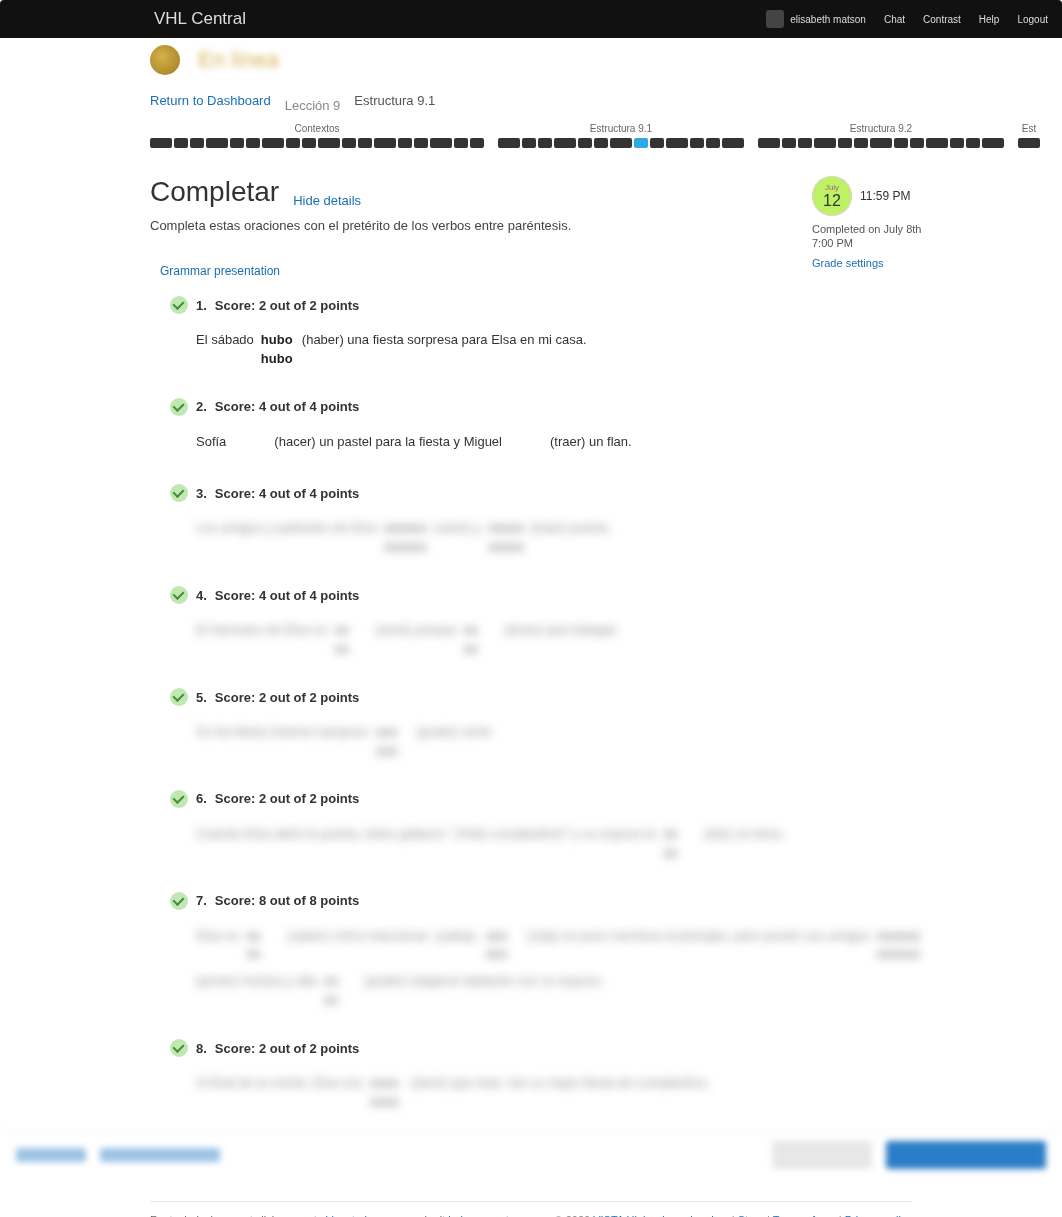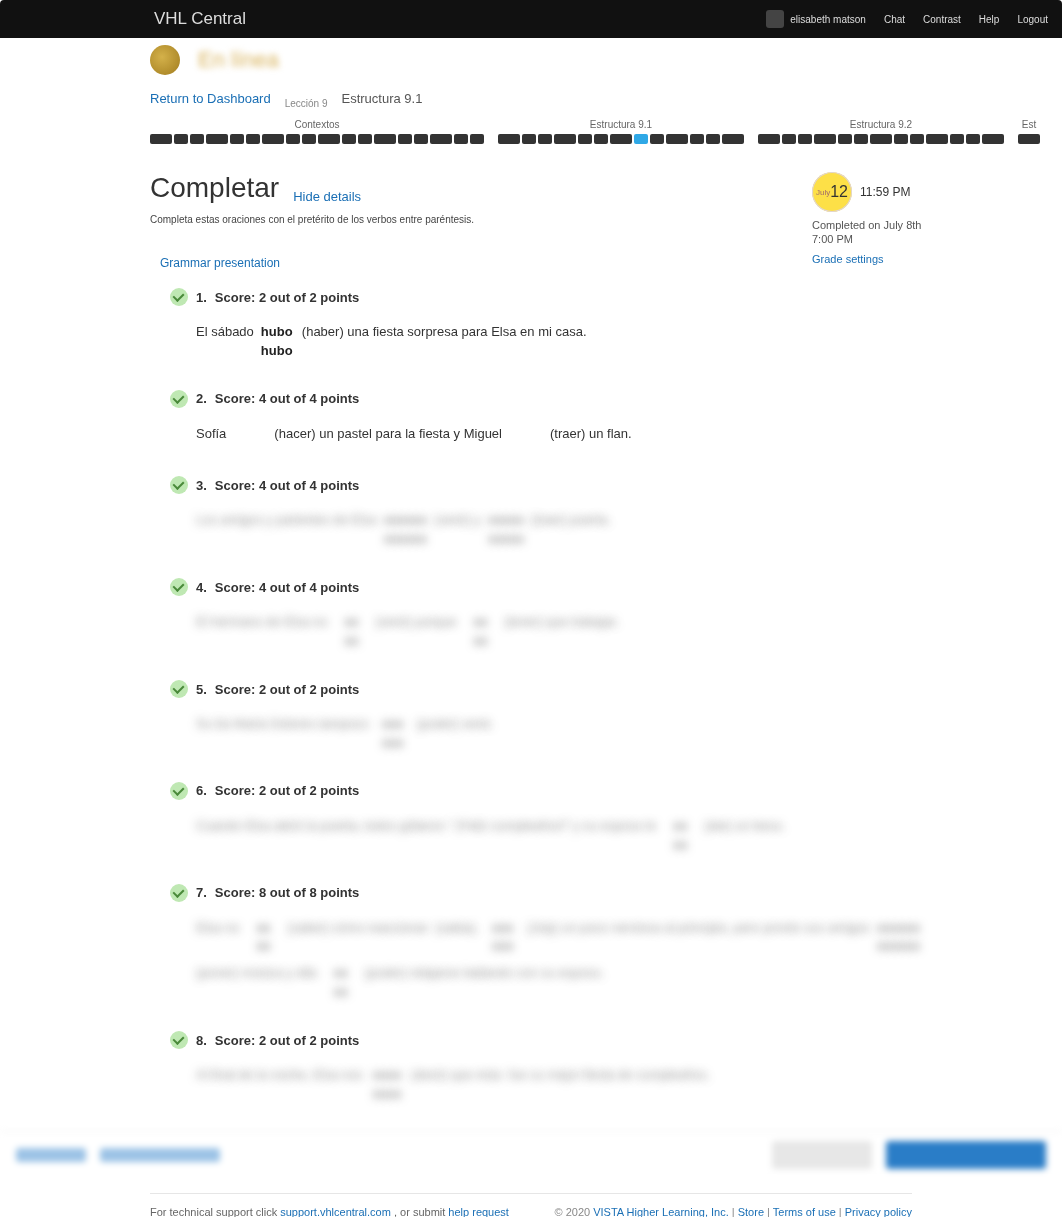--- a/index.html
+++ b/index.html
@@ -120,43 +120,43 @@
     font-weight: 400;
     color: #333;
   }
   .headline a {
     font-size: 13px;
     color: #1a6fb5;
     text-decoration: none;
   }
   .sub {
     margin-top: 10px;
-    font-size: 10px;
+    font-size: 13px;
     color: #444;
   }
 
   
   .rightpanel {
     position: absolute;
     right: 130px;
     top: 26px;
     width: 120px;
     display: flex;
     flex-direction: column;
     align-items: flex-start;
     gap: 6px;
     font-size: 12px;
   }
   .datebadge-row { display:flex; align-items:center; gap:8px;}
   .datebadge {
     width: 40px; height: 40px;
-    background: #fde047;
+    background: #bef264;
     border-radius: 50%;
     display: flex;
-    flex-direction: row;
+    flex-direction: column;
     align-items: center;
     justify-content: center;
     box-shadow: inset 0 0 0 1px #e0d5d5;
     text-align: center;
   }
   .datebadge .month {
     font-size: 8px;
     color: #a06b6b;
   }
   .datebadge .day {
@@ -230,21 +230,20 @@
     margin-top: 2px;
   }
   .blurred .qbody {
     color: transparent;
     text-shadow: 0 0 8px rgba(50,50,50,.5);
   }
   .blurred .ans,
   .blurred .ans .echo {
     color: transparent;
     text-shadow: 0 0 8px rgba(50,50,50,.55);
-    text-align: center;
   }
 
   
   .footer {
     margin: 40px 150px 0 150px;
     border-top: 1px solid #e6e6e6;
     padding: 12px 0 30px 0;
     font-size: 11px;
     color: #666;
     display: flex;

